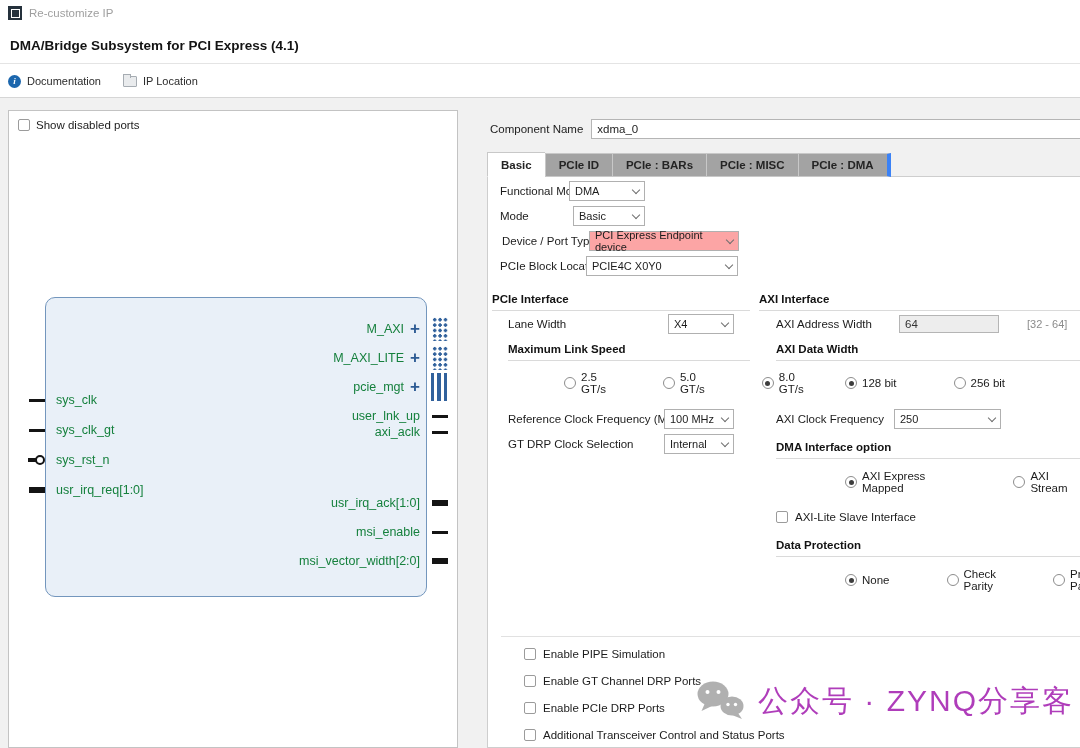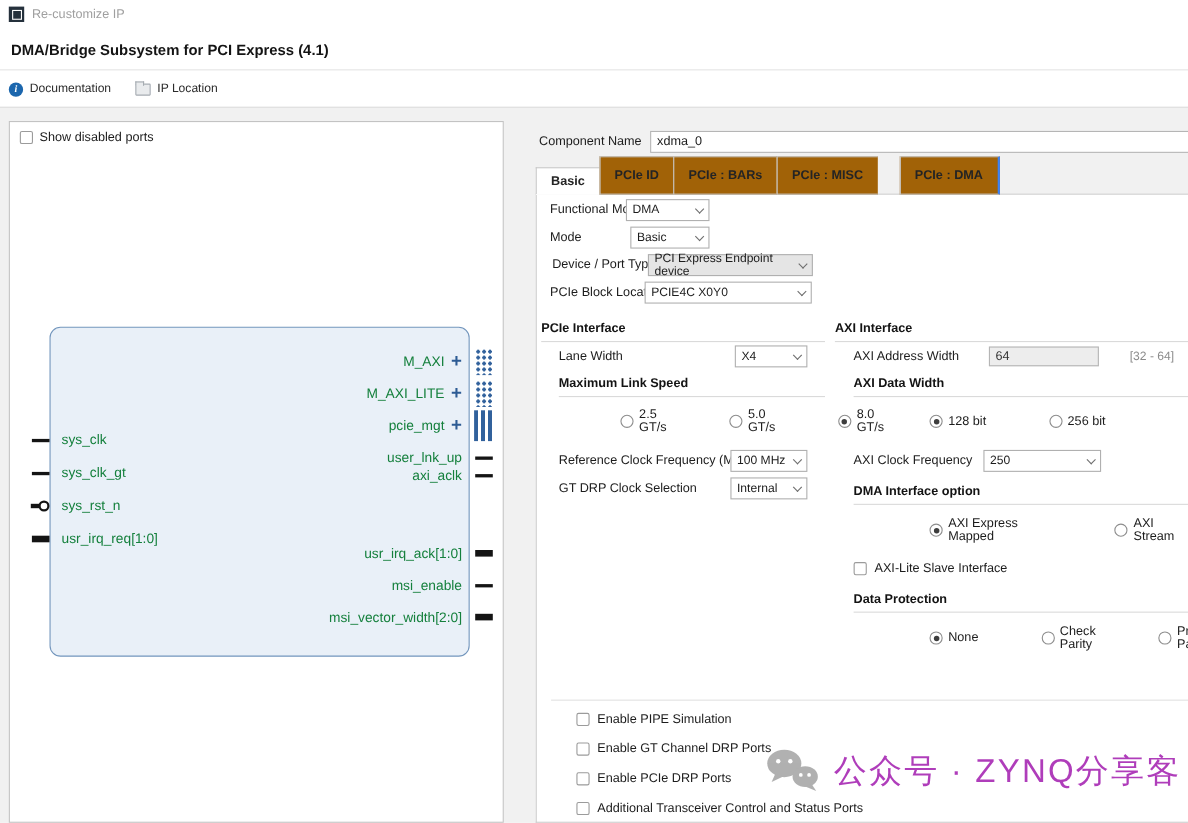--- a/index.html
+++ b/index.html
@@ -58,33 +58,33 @@
     background-image:repeating-linear-gradient(90deg,#31619c 0 3.5px,rgba(0,0,0,0) 3.5px 6.5px); }
 
   
   .compname-row { position:absolute; left:490px; top:20px; height:21px; display:flex; align-items:center; gap:8px; }
   .lbl { font-size:11.5px; color:#1c1c1c; white-space:nowrap; }
   .txt-input { height:20px; border:1px solid #b5b5b5; background:#fff; font-size:11.5px;
     padding:0 5px; color:#1c1c1c; font-family:inherit; }
   .txt-input:disabled { background:#ededed; color:#333; }
 
   .tabbar { position:absolute; left:487px; top:54px; height:25px; display:flex; align-items:flex-end; z-index:3; }
-  .tab { height:35px; padding:0 13px; display:flex; align-items:center; font-size:11.5px; font-weight:bold;
-    color:#242424; background:#a16207; border:1px solid #c8c8c8; border-right:none; cursor:pointer; }
-  .tab:last-child { border-right:2px solid #3b82f6;margin-left:20px; }
+  .tab { height:24px; padding:0 13px; display:flex; align-items:center; font-size:11.5px; font-weight:bold;
+    color:#242424; background:#a3a3a3; border:1px solid #c8c8c8; border-right:none; cursor:pointer; }
+  .tab:last-child { border-right:4px solid #3b82f6; }
   .tab.active { background:#fff; height:25px; border-bottom:1px solid #fff; }
 
   .content-box { position:absolute; left:487px; top:78px; width:594px; height:572px;
     background:#fff; border:1px solid #cecece; border-right:none; }
 
   .frow { position:absolute; height:22px; display:flex; align-items:center; }
   .dd { position:absolute; height:20px; border:1px solid #b0b0b0; background:#fff; display:flex;
     align-items:center; justify-content:space-between; padding:0 5px; font-size:11px; color:#1c1c1c;
     cursor:pointer; }
-  .dd.disabled { background:#e5e5e5; cursor:default; }
+  .dd.disabled { background:#fca5a5; cursor:default; }
   .chev { width:6px; height:6px; border-right:1.5px solid #6e6e6e; border-bottom:1.5px solid #6e6e6e;
     transform:rotate(45deg); margin-left:6px; margin-top:-3px; flex:0 0 auto; }
 
   .col { position:absolute; top:116px; }
   .col-pcie { left:4px;  width:258px; }
   .col-axi  { left:271px; width:322px; }
   .sec-h { position:absolute; left:0; right:0; font-weight:bold; font-size:11.5px; color:#131313;
     border-bottom:1px solid #dadada; padding-bottom:5px; }
   .radio-row { position:absolute; display:flex; align-items:center; gap:13px; height:18px; }
   .radio-opt { display:flex; align-items:center; gap:5px; cursor:pointer;padding-left:44px; }

